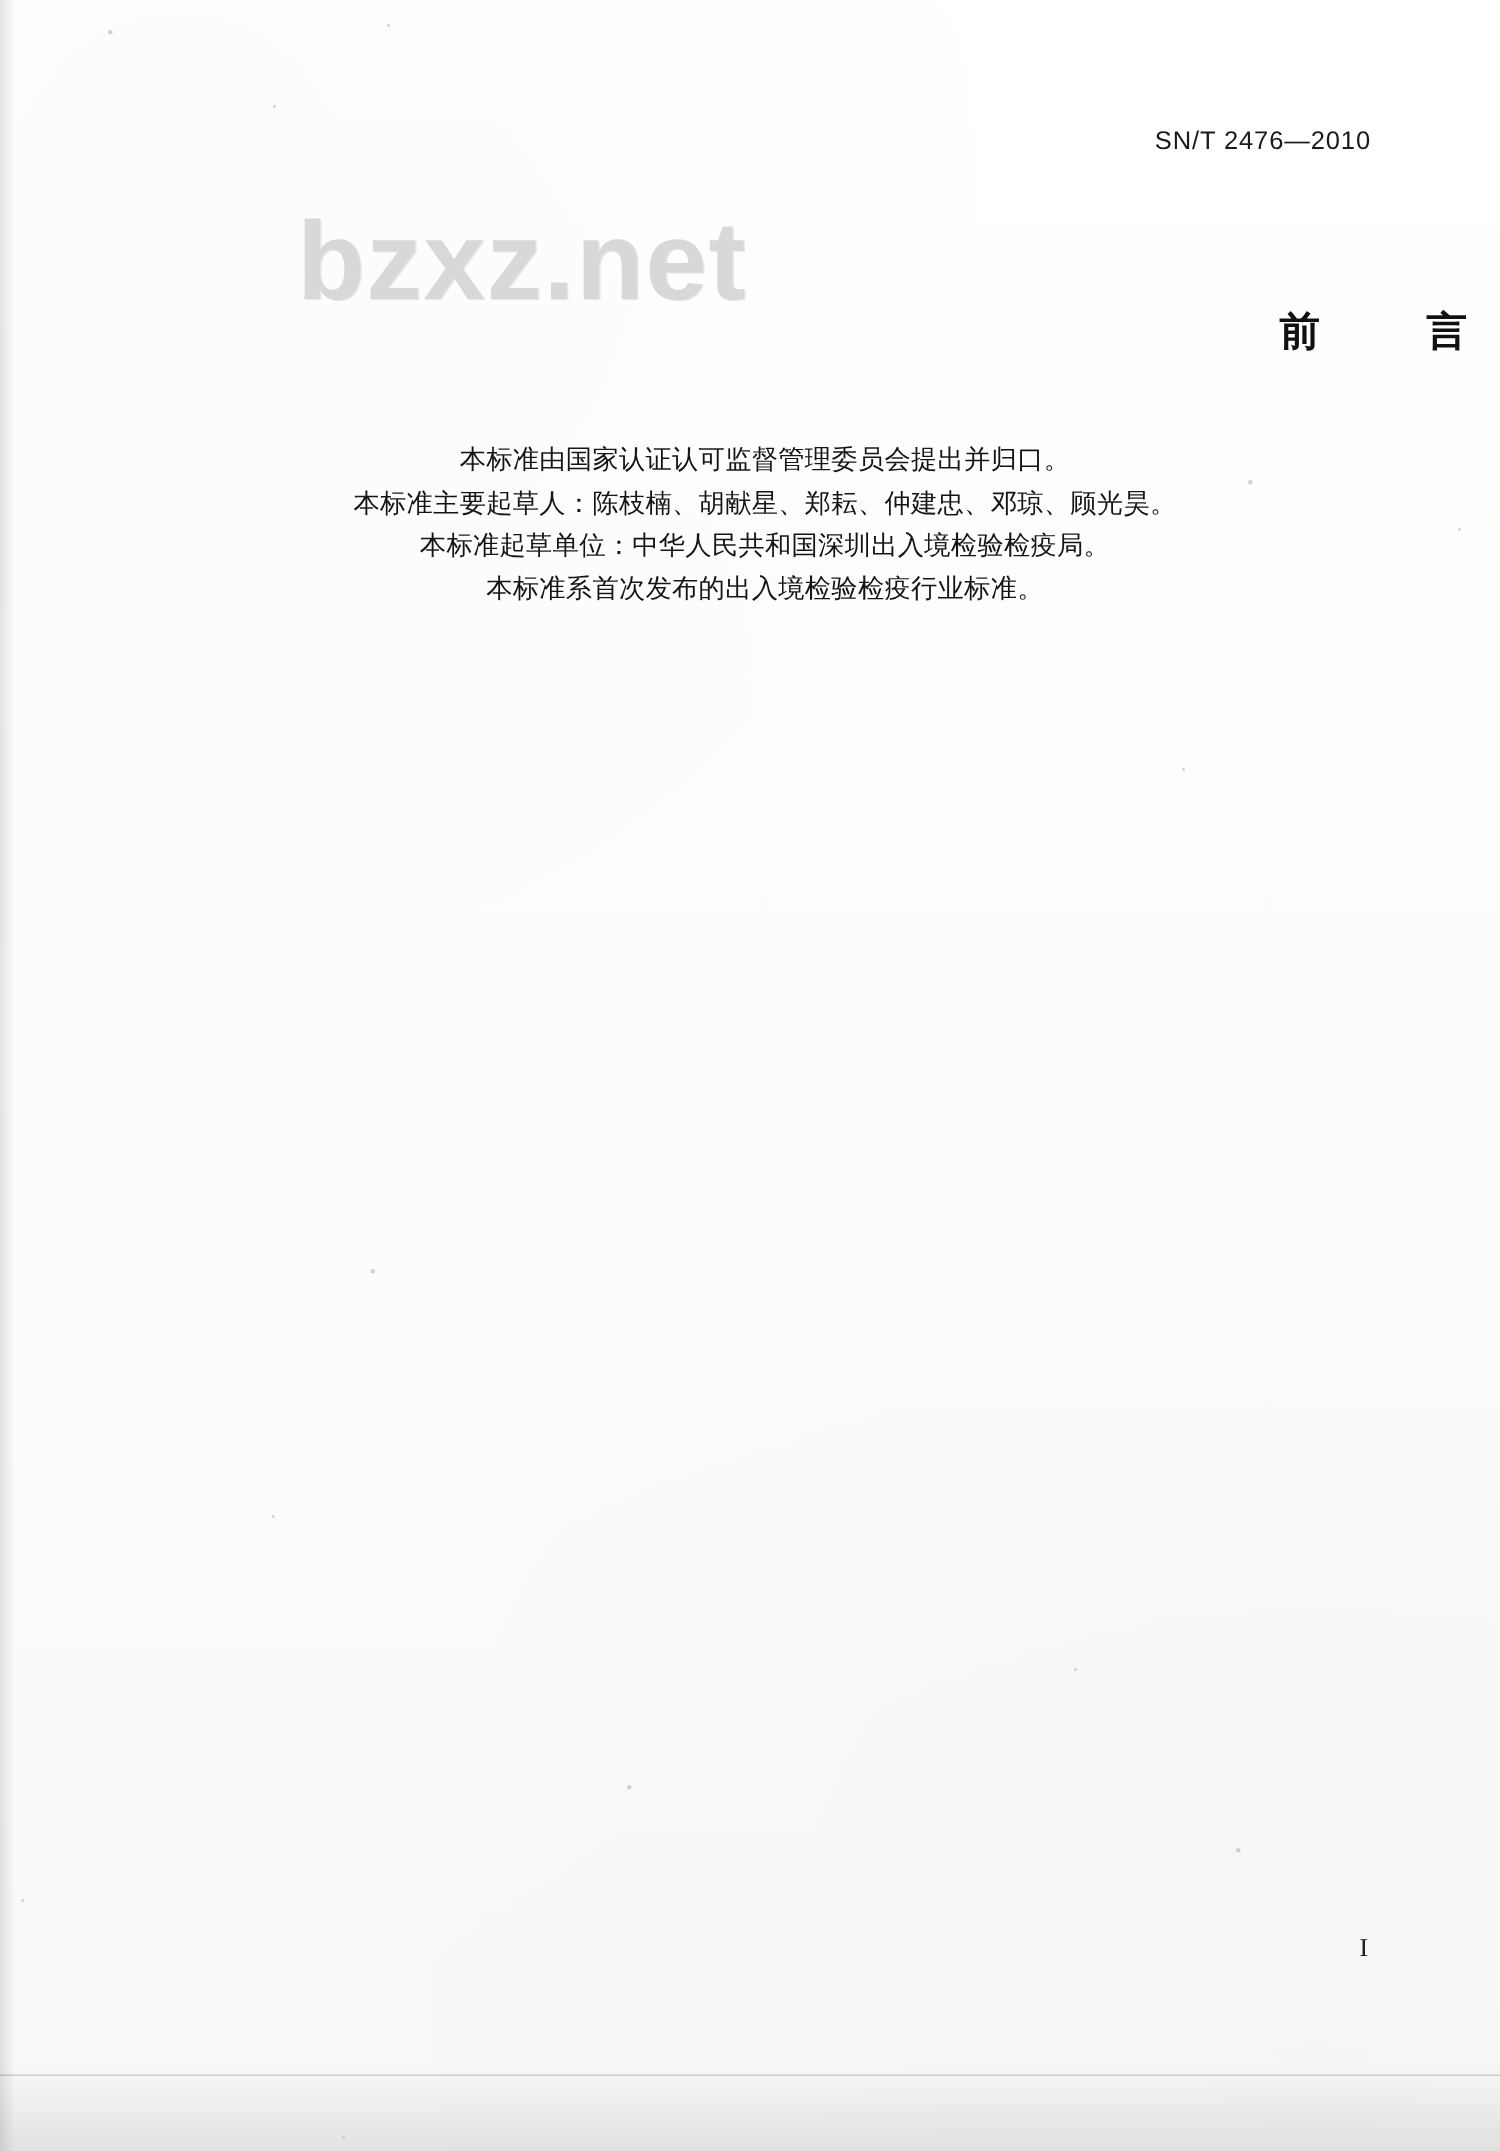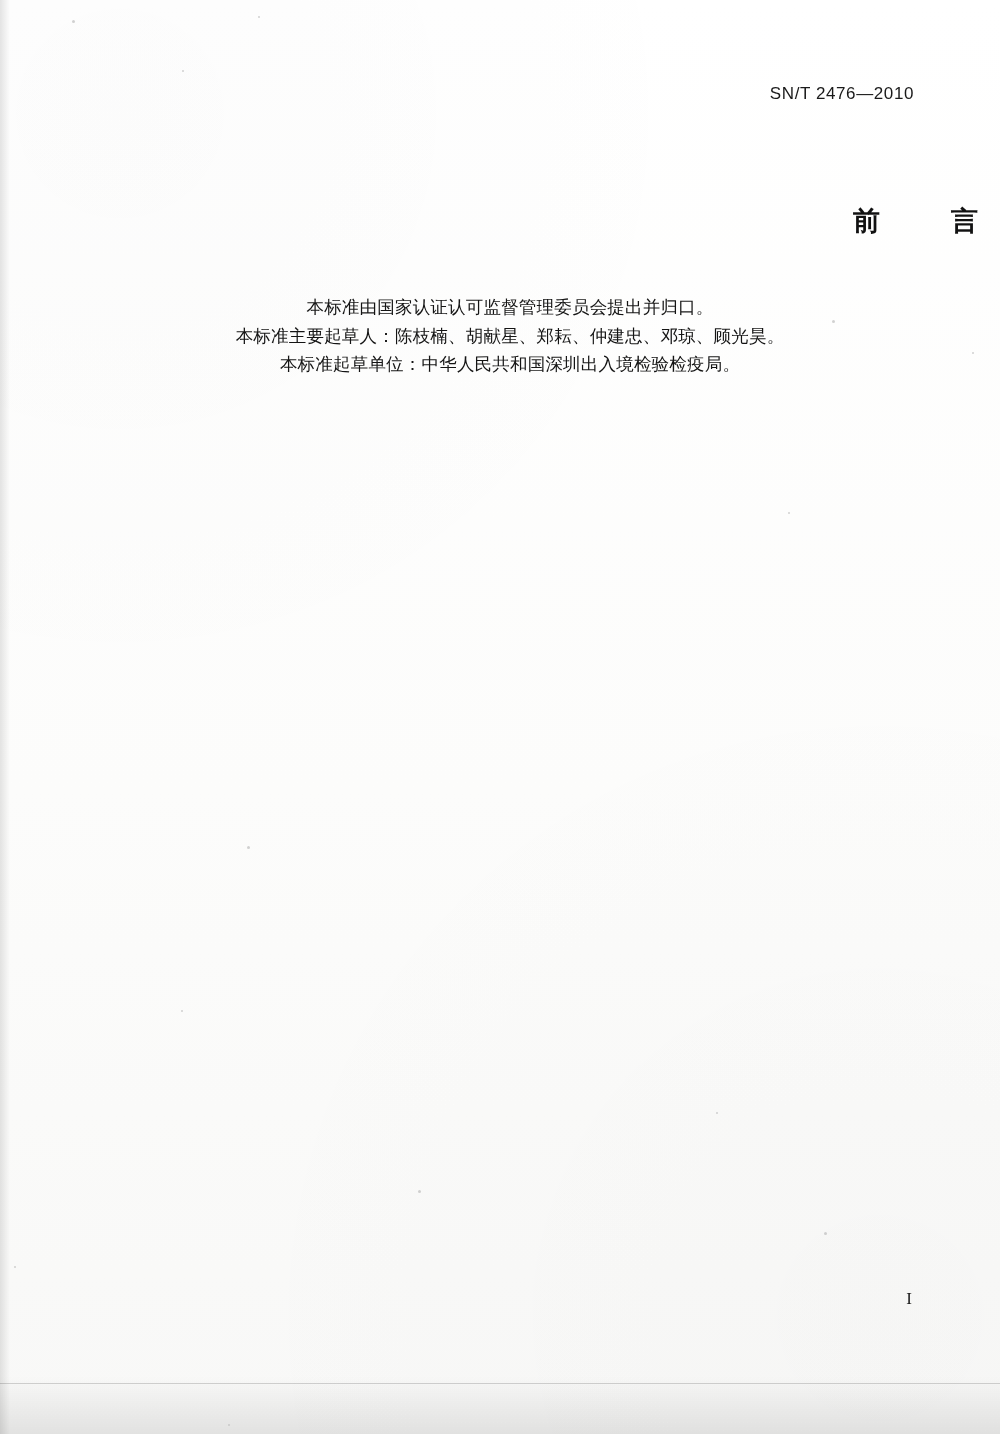--- a/index.html
+++ b/index.html
@@ -130,27 +130,29 @@
 <div class="page">
 
   <div class="paper-tint"></div>
 
   <div class="edge-left"></div>
   <div class="edge-bottom"></div>
   <div class="edge-bottom-line"></div>
 
   <div class="std-number">SN/T 2476—2010</div>
 
+  <div class="watermark">bzxz.net</div>
 
   <div class="doc-title">前　言</div>
 
   <div class="body-block">
     <div class="body-line">本标准由国家认证认可监督管理委员会提出并归口。</div>
     <div class="body-line">本标准主要起草人：陈枝楠、胡献星、郑耘、仲建忠、邓琼、顾光昊。</div>
     <div class="body-line">本标准起草单位：中华人民共和国深圳出入境检验检疫局。</div>
+    <div class="body-line">本标准系首次发布的出入境检验检疫行业标准。</div>
   </div>
 
   <div class="page-number">I</div>
 
   <div class="speck" style="left:72px;  top:20px;  width:3px; height:3px;"></div>
   <div class="speck" style="left:258px; top:16px;  width:2px; height:2px;"></div>
   <div class="speck" style="left:182px; top:70px;  width:2px; height:2px;"></div>
   <div class="speck" style="left:832px; top:320px; width:3px; height:3px;"></div>
   <div class="speck" style="left:972px; top:352px; width:2px; height:2px;"></div>
   <div class="speck" style="left:788px; top:512px; width:2px; height:2px;"></div>

